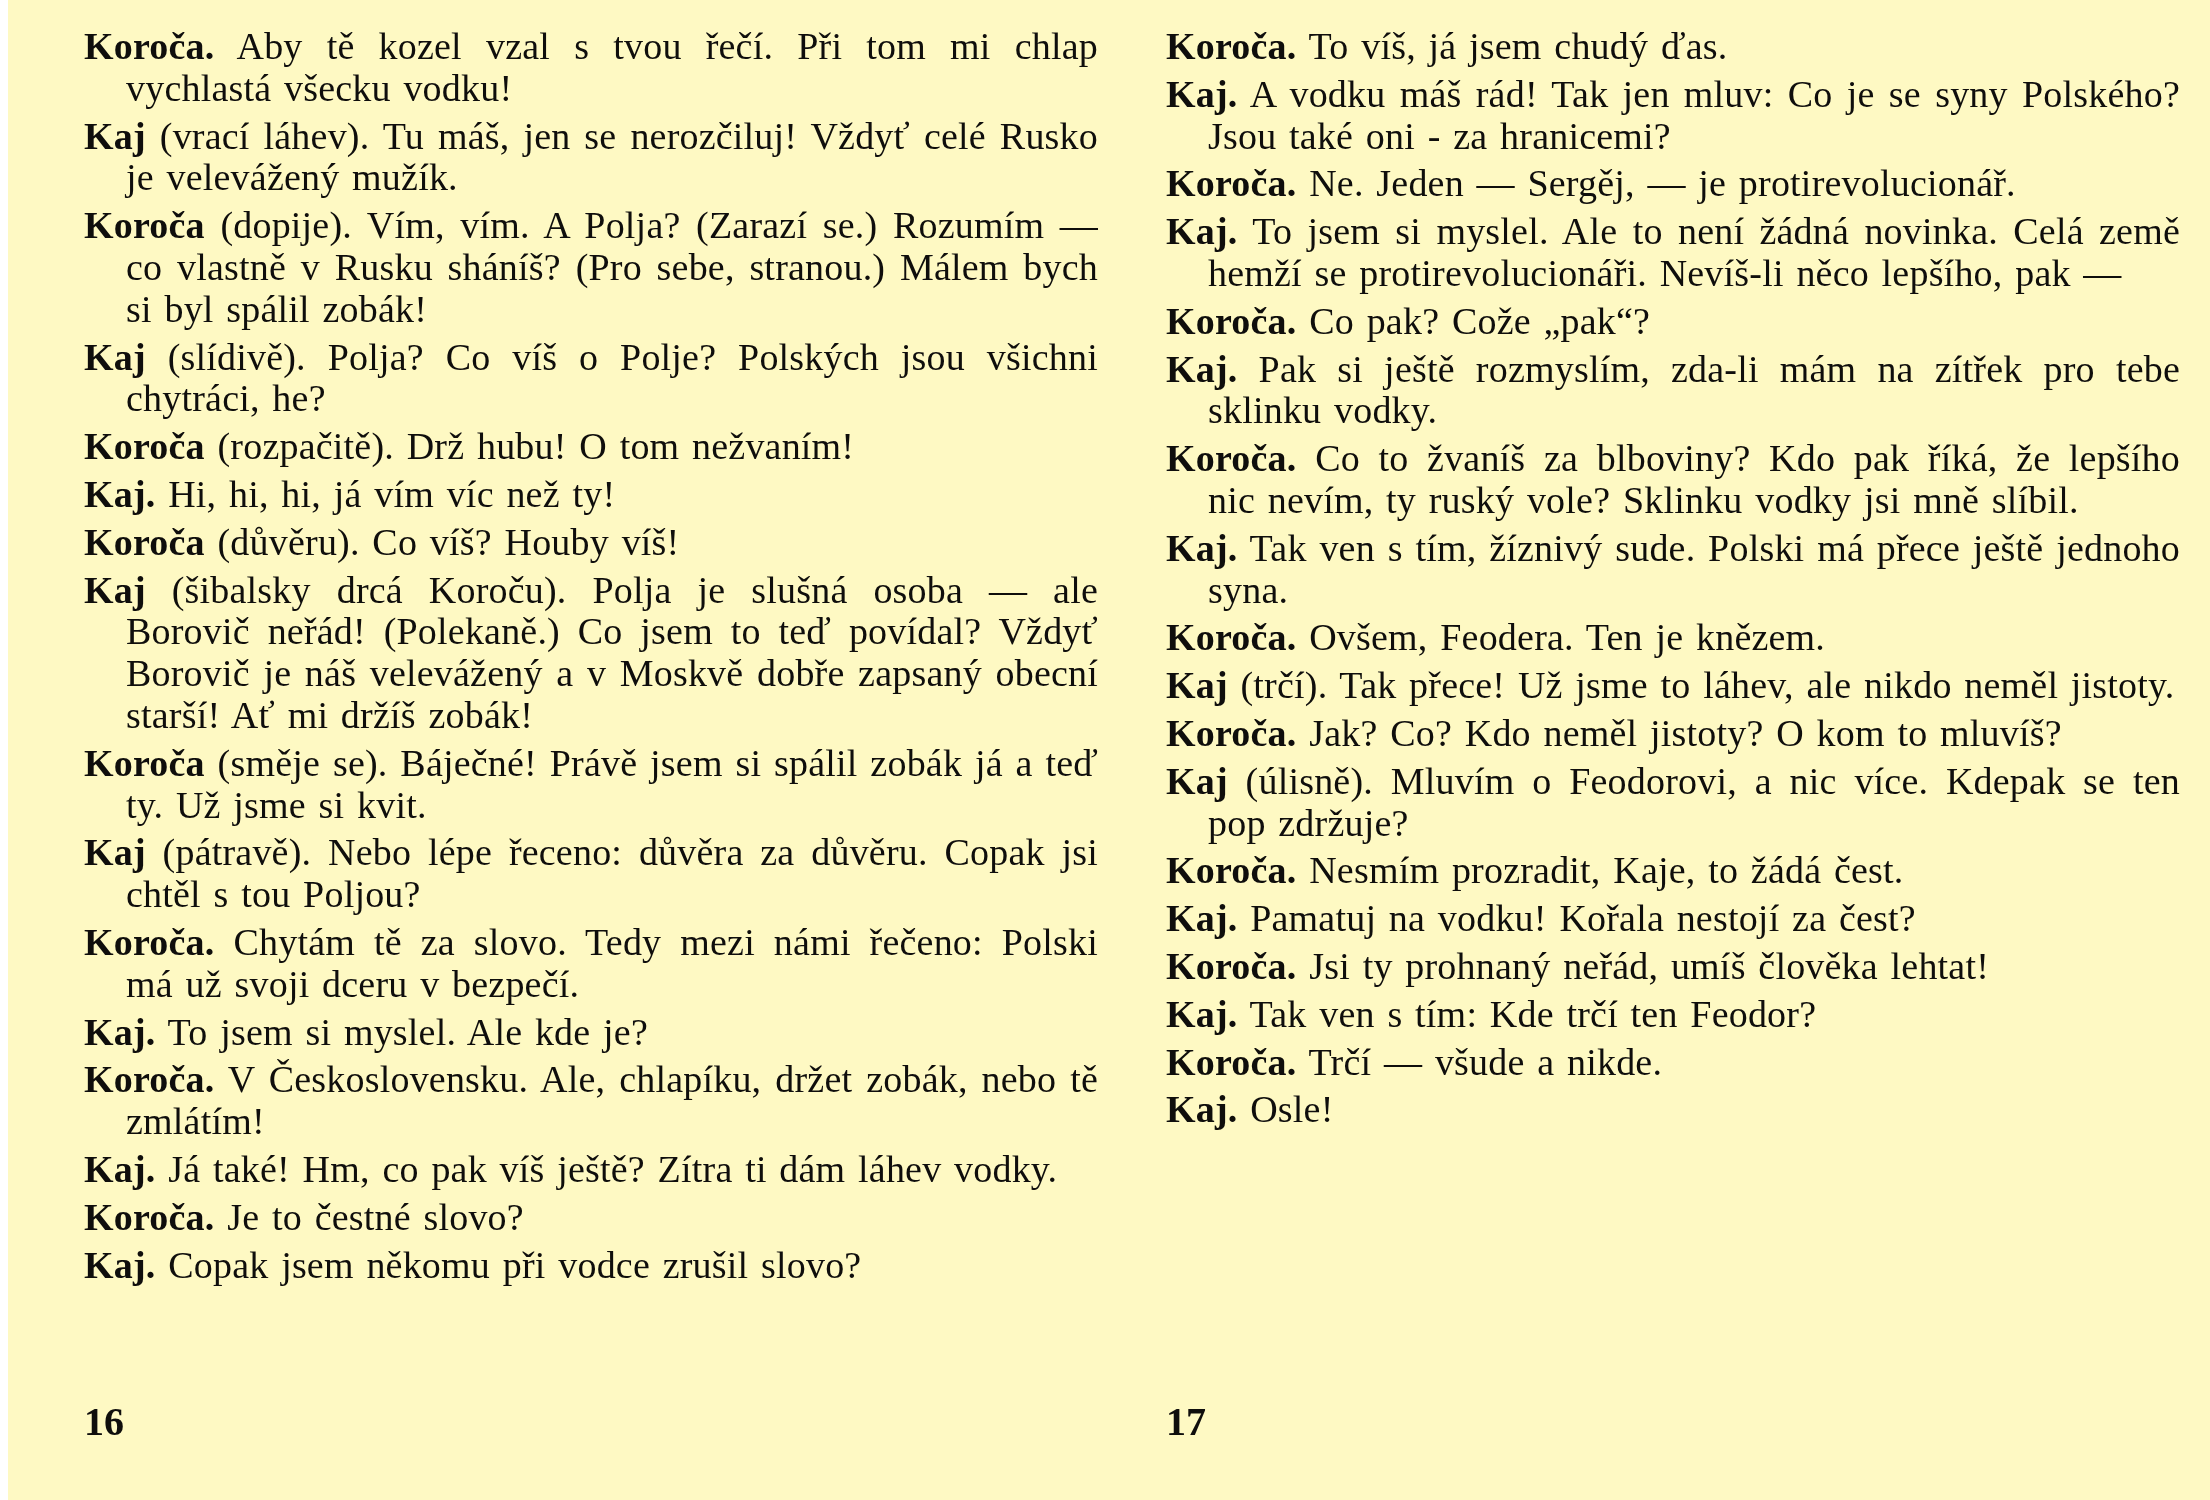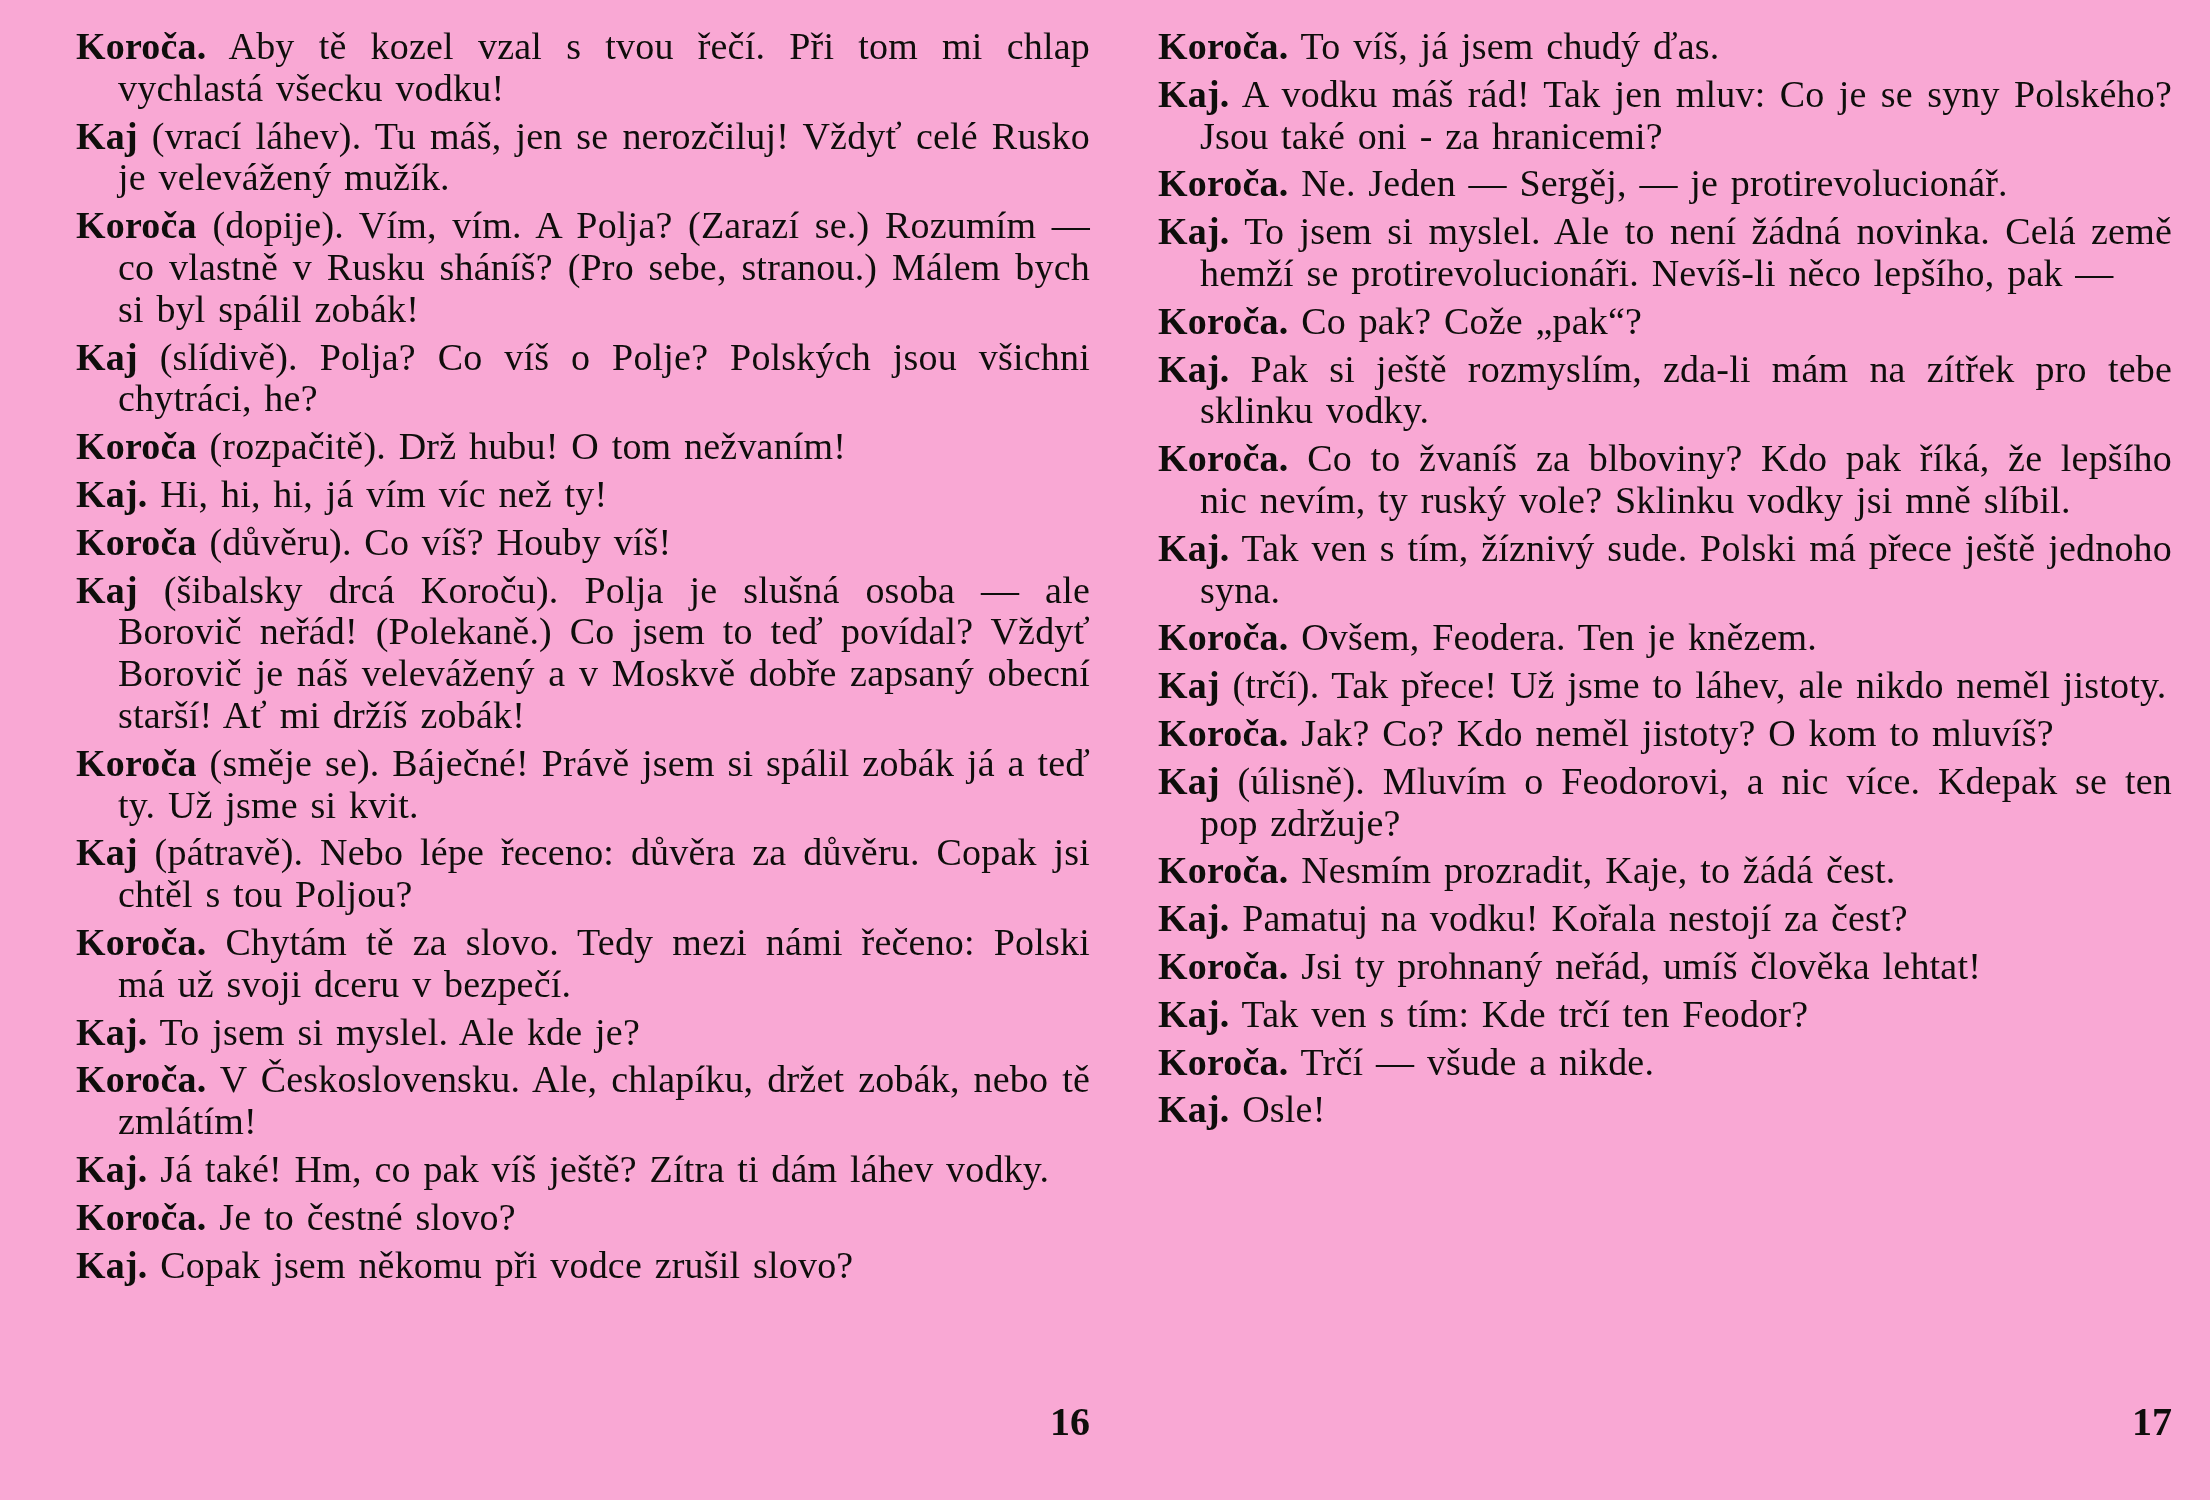--- a/index.html
+++ b/index.html
@@ -11,21 +11,22 @@
     background: #ffffff;
   }
   body {
     position: relative;
     font-family: "Liberation Serif", "DejaVu Serif", serif;
     color: #0f0e0c;
   }
   .spread {
     position: absolute;
     inset: 0;
-    background: #f9a8d4;
+    background: #fef9c3;
+    margin-left: 8px;
   }
   .page {
     position: absolute;
     top: 26px;
   }
   .page-left  { left: 76px;  width: 1014px; }
   .page-right { left: 1158px; width: 1014px; }
   .entry {
     margin: 0 0 6px 0;
     font-size: 38px;
@@ -37,21 +38,21 @@
     letter-spacing: 0.2px;
   }
   .speaker {
     font-weight: 700;
   }
   .page-number {
     position: absolute;
     top: 1398px;
     font-weight: 700;
     font-size: 40px;
-    text-align: right;
+    text-align: left;
   }
   .pn-left  { left: 76px;  width: 1014px; }
   .pn-right { left: 1158px; width: 1014px; }
 </style>
 </head>
 <body>
 
 <div class="spread">
 
   <div class="page page-left">

